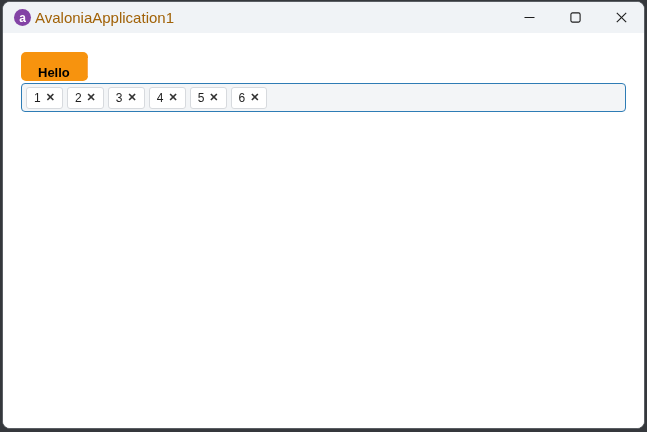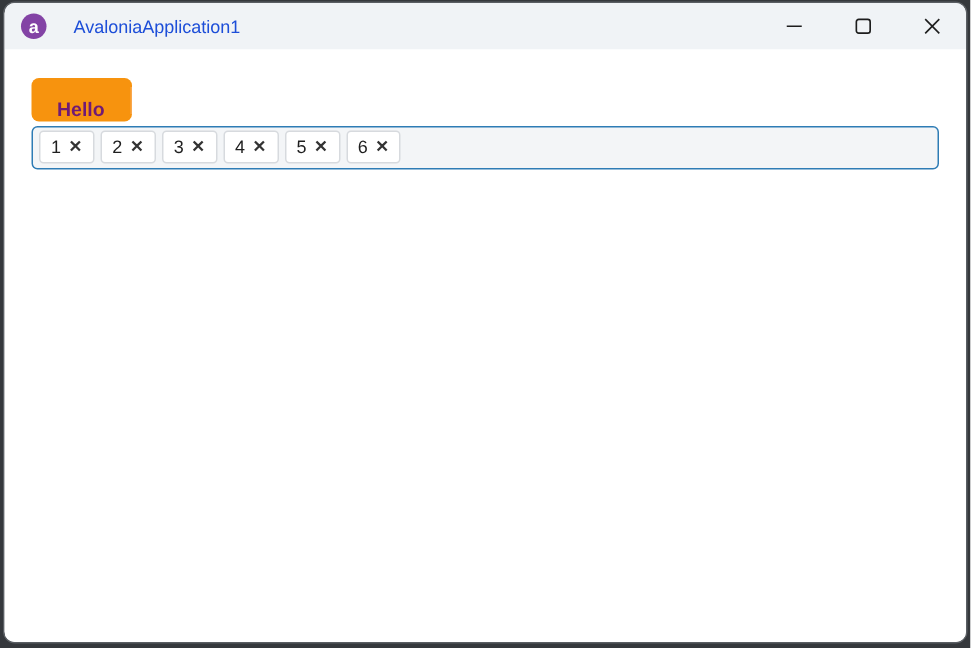--- a/index.html
+++ b/index.html
@@ -45,23 +45,23 @@
     color: #ffffff;
     font-size: 12px;
     font-weight: bold;
     display: flex;
     align-items: center;
     justify-content: center;
     line-height: 1;
     flex: 0 0 17px;
   }
   .titlebar .title {
-    margin-left: 18px;
-    font-size: 12px;
-    color: #1d4ed8;
+    margin-left: 4px;
+    font-size: 15px;
+    color: #a16207;
     white-space: nowrap;
   }
   .win-buttons {
     margin-left: auto;
     display: flex;
     height: 100%;
   }
   .win-btn {
     width: 46px;
     height: 100%;
@@ -87,21 +87,21 @@
     align-items: center;
     height: 29px;
     background: var(--accent-orange, #f7930e);
     border-radius: 5px;
     overflow: hidden;
   }
   .tab {
     height: 18px;
     line-height: 29px;
     padding: 0 17px;
-    color: #701a75;
+    color: #000000;
     font-size: 13px;
     font-weight: bold;
     cursor: pointer;
     white-space: nowrap;
   }
   .tab-divider {
     width: 1px;
     height: 18px;
     background: var(--tab-divider, #f9a84e);
     flex: 0 0 1px;

